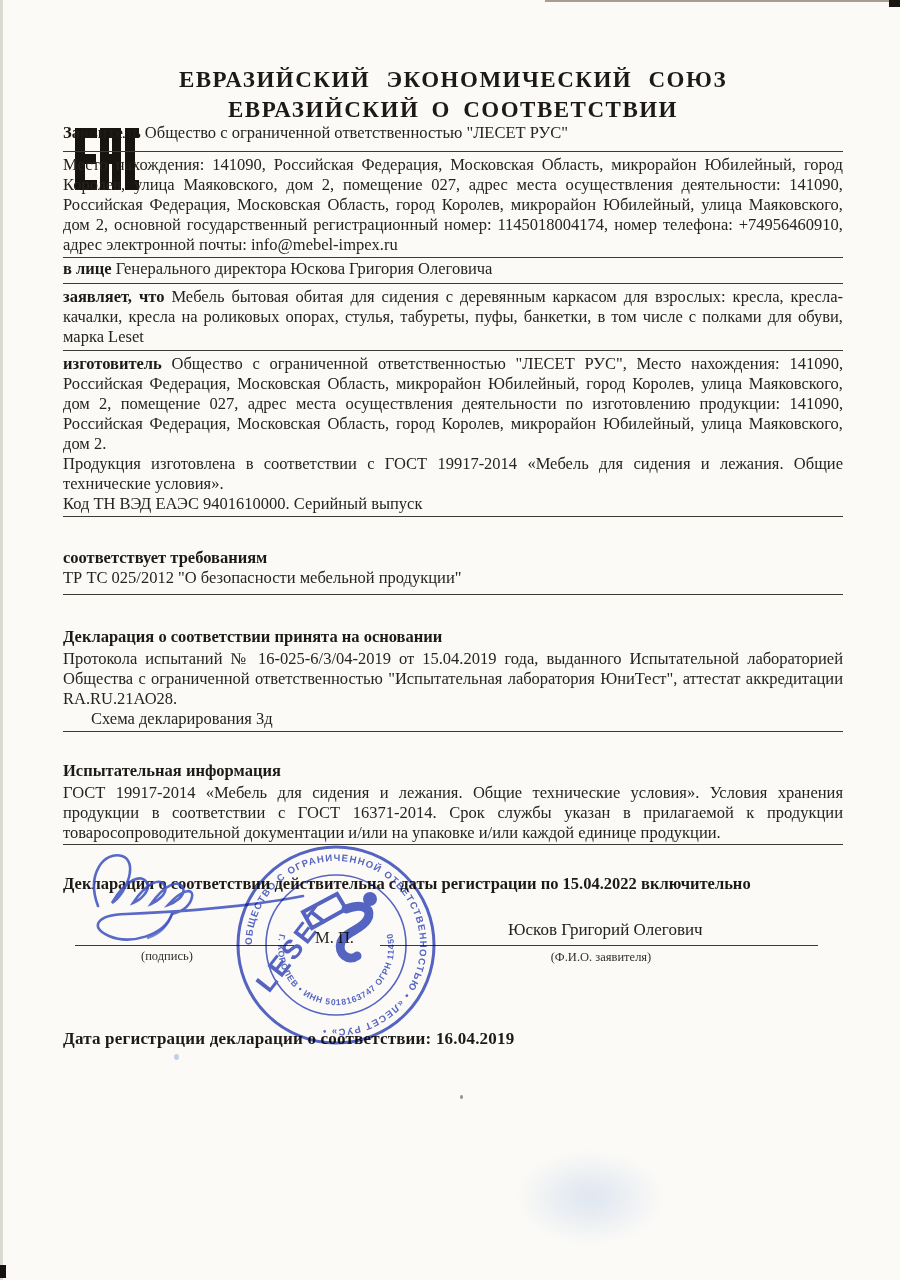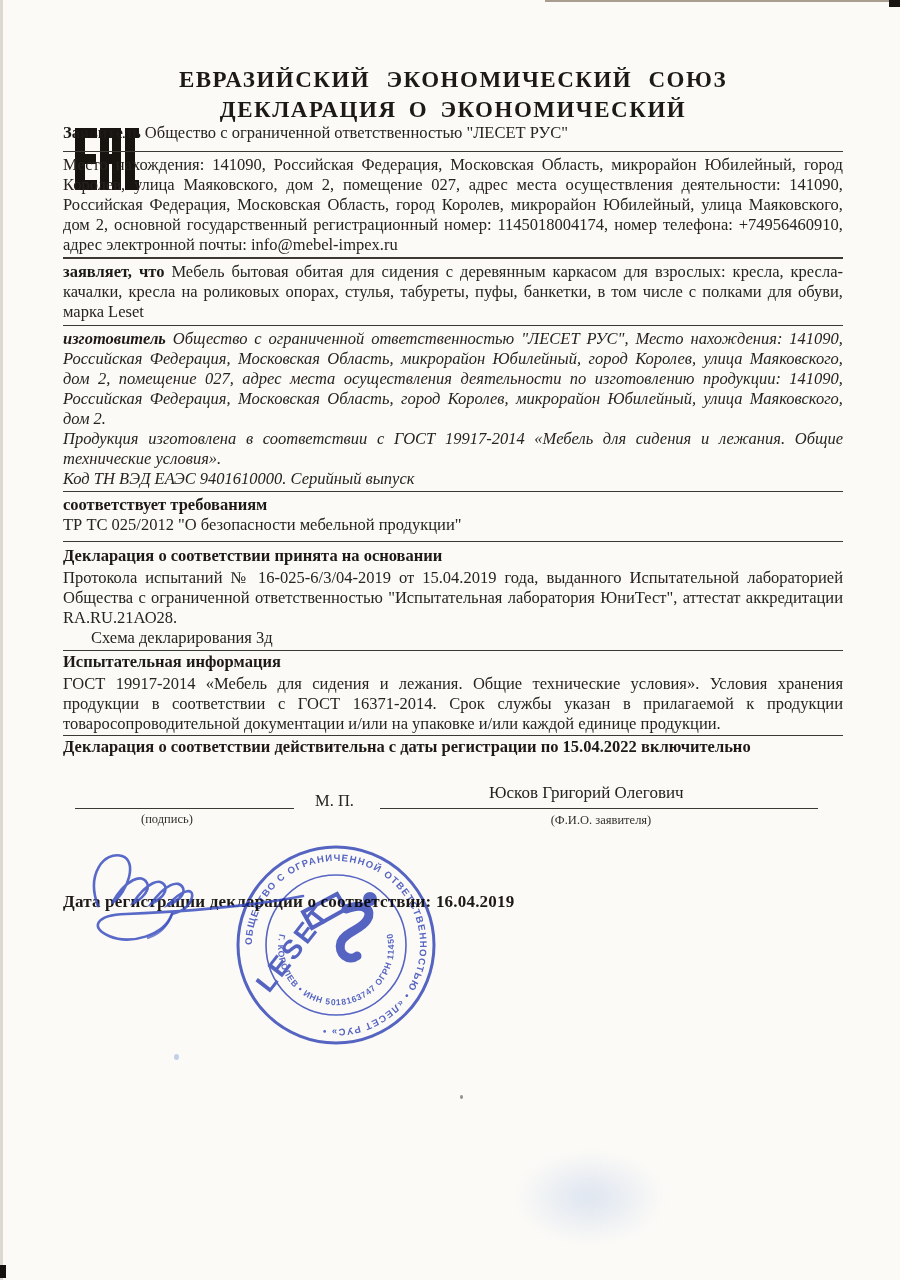--- a/index.html
+++ b/index.html
@@ -20,46 +20,46 @@
   .t1{text-align:center;font-weight:bold;font-size:23px;line-height:28px;letter-spacing:1.5px;word-spacing:9px;color:#1c1916;}
   .t2{text-align:center;font-weight:bold;font-size:23px;line-height:26px;letter-spacing:1.5px;word-spacing:5px;color:#1c1916;margin-top:3px;}
 
   .eac{position:absolute;left:75px;top:128px;}
 
   p{margin:0;}
   .body-txt{font-size:16.5px;line-height:20px;text-align:justify;}
   .lead{font-weight:bold;color:#1c1916;}
   .hline{border:0;border-top:1.7px solid #3c3933;height:0;margin:0;}
   .nline{text-align:left;}
-  .boldline{font-weight:bold;color:#1c1916;font-size:16.5px;line-height:20px;}
+  .boldline{font-weight:bold;color:#1c1916;font-size:16.5px;line-height:20px;margin-top:28px;}
 
   .sec-applicant{padding-bottom:8px;}
   .sec-address{padding-top:3px;padding-bottom:2px;}
   .sec-inperson{padding-top:1px;padding-bottom:4px;}
   .sec-declares{padding-top:3px;padding-bottom:3px;}
-  .sec-maker{padding-top:3px;font-style:italic;}
+  .sec-maker{padding-top:3px;}
   .sec-tnved{padding-bottom:2px;}
   .sec-comphdr{padding-top:3px;}
   .sec-compval{padding-bottom:6px;}
   .sec-basishdr{padding-top:4px;}
   .sec-basistxt{padding-top:2px;}
   .sec-scheme{padding-bottom:2px;margin-left:28px;}
   .sec-addhdr{padding-top:1px;}
   .sec-addtxt{padding-top:2px;padding-bottom:1px;}
   .sec-validity{padding-top:1px;}
 
   .sig-row{position:relative;height:112px;}
   .sig-line{position:absolute;border-top:1.6px solid #3c3933;height:0;}
   .sig-line-left{left:12px;top:51px;width:219px;}
   .sig-line-right{left:317px;top:51px;width:438px;}
   .sig-caption{position:absolute;font-size:12.5px;color:#34312c;}
   .cap-podpis{left:78px;top:55px;width:90px;text-align:left;}
   .cap-fio{left:448px;top:56px;width:180px;text-align:center;}
   .mp{position:absolute;left:252px;top:34px;font-size:16.5px;color:#2a2724;}
-  .fio-name{position:absolute;left:426px;top:26px;font-size:17px;color:#24211e;}
+  .fio-name{position:absolute;left:445px;top:26px;font-size:17px;color:#24211e;}
 
   .reg-sec{margin-top:22px;}
   .reg-line{font-weight:bold;font-size:17px;line-height:22px;color:#1c1916;letter-spacing:.2px;}
   .reg-date{margin-top:22px;}
 
   .sig-svg{position:absolute;left:68px;top:846px;pointer-events:none;}
   .stamp-svg{position:absolute;left:233px;top:842px;pointer-events:none;opacity:.88;mix-blend-mode:multiply;}
 </style>
 </head>
 <body>
@@ -89,35 +89,41 @@
         <rect x="58" y="0" width="6" height="10"></rect>
         <rect x="50" y="0" width="14" height="10"></rect>
         <rect x="50" y="52" width="14" height="10"></rect>
       </g>
     </svg>
   </div>
 
   <div class="content">
 
     <div class="t1">ЕВРАЗИЙСКИЙ ЭКОНОМИЧЕСКИЙ СОЮЗ</div>
-    <div class="t2">ДЕКЛАРАЦИЯ О ЭКОНОМИЧЕСКИЙ</div>
+    <div class="t2">ЕВРАЗИЙСКИЙ О СООТВЕТСТВИИ</div>
 
     <div class="sec-applicant">
       <p class="body-txt nline">
         <span class="lead">Заявитель</span>
         <span>Общество с ограниченной ответственностью "ЛЕСЕТ РУС"</span>
       </p>
     </div>
     <hr class="hline">
 
     <div class="sec-address">
       <p class="body-txt">Место нахождения: 141090, Российская Федерация, Московская Область, микрорайон Юбилейный, город Королев, улица Маяковского,  дом 2, помещение 027, адрес места осуществления деятельности: 141090, Российская Федерация, Московская Область, город Королев, микрорайон Юбилейный, улица Маяковского,  дом 2, основной государственный регистрационный номер: 1145018004174, номер телефона: +74956460910, адрес электронной почты: info@mebel-impex.ru</p>
     </div>
     <hr class="hline">
 
+    <div class="sec-inperson">
+      <p class="body-txt nline">
+        <span class="lead">в лице</span>
+        <span>Генерального директора Юскова Григория Олеговича</span>
+      </p>
+    </div>
     <hr class="hline">
 
     <div class="sec-declares">
       <p class="body-txt">
         <span class="lead">заявляет, что</span>
         <span>Мебель бытовая обитая для сидения с деревянным каркасом для взрослых: кресла, кресла-качалки, кресла на роликовых опорах, стулья, табуреты, пуфы, банкетки, в том числе с полками для обуви, марка Leset</span>
       </p>
     </div>
     <hr class="hline">
 

